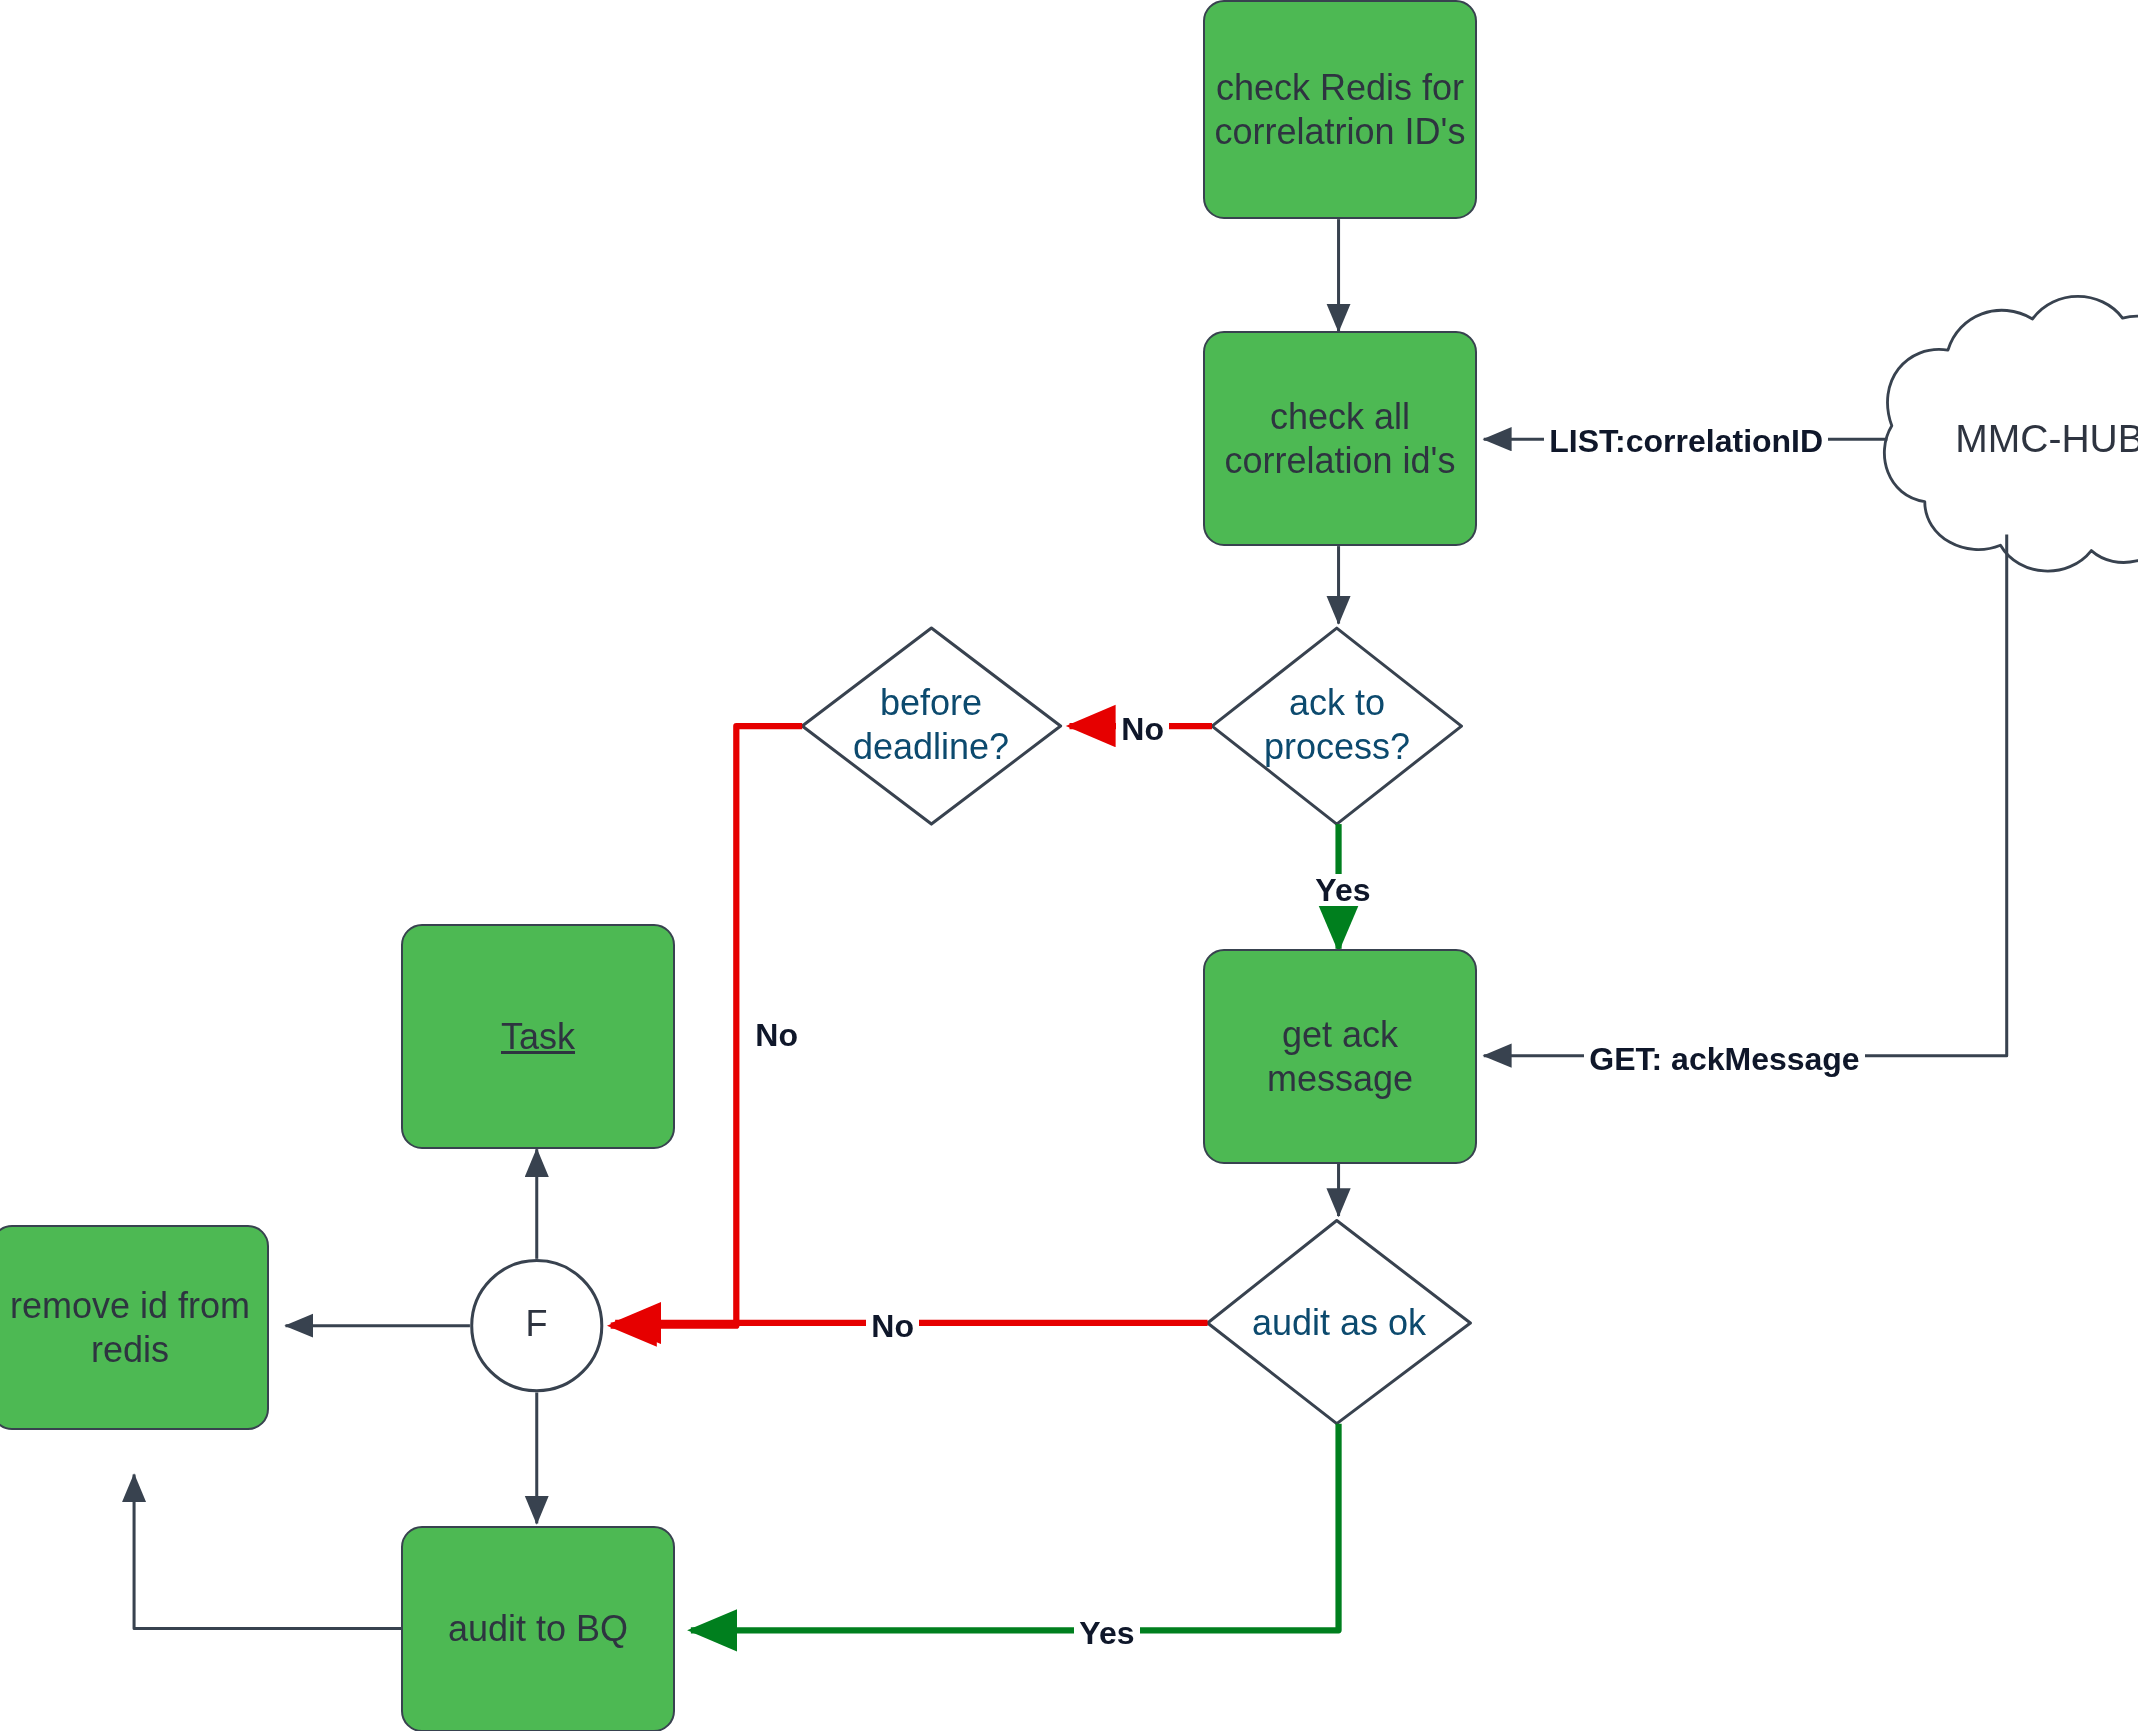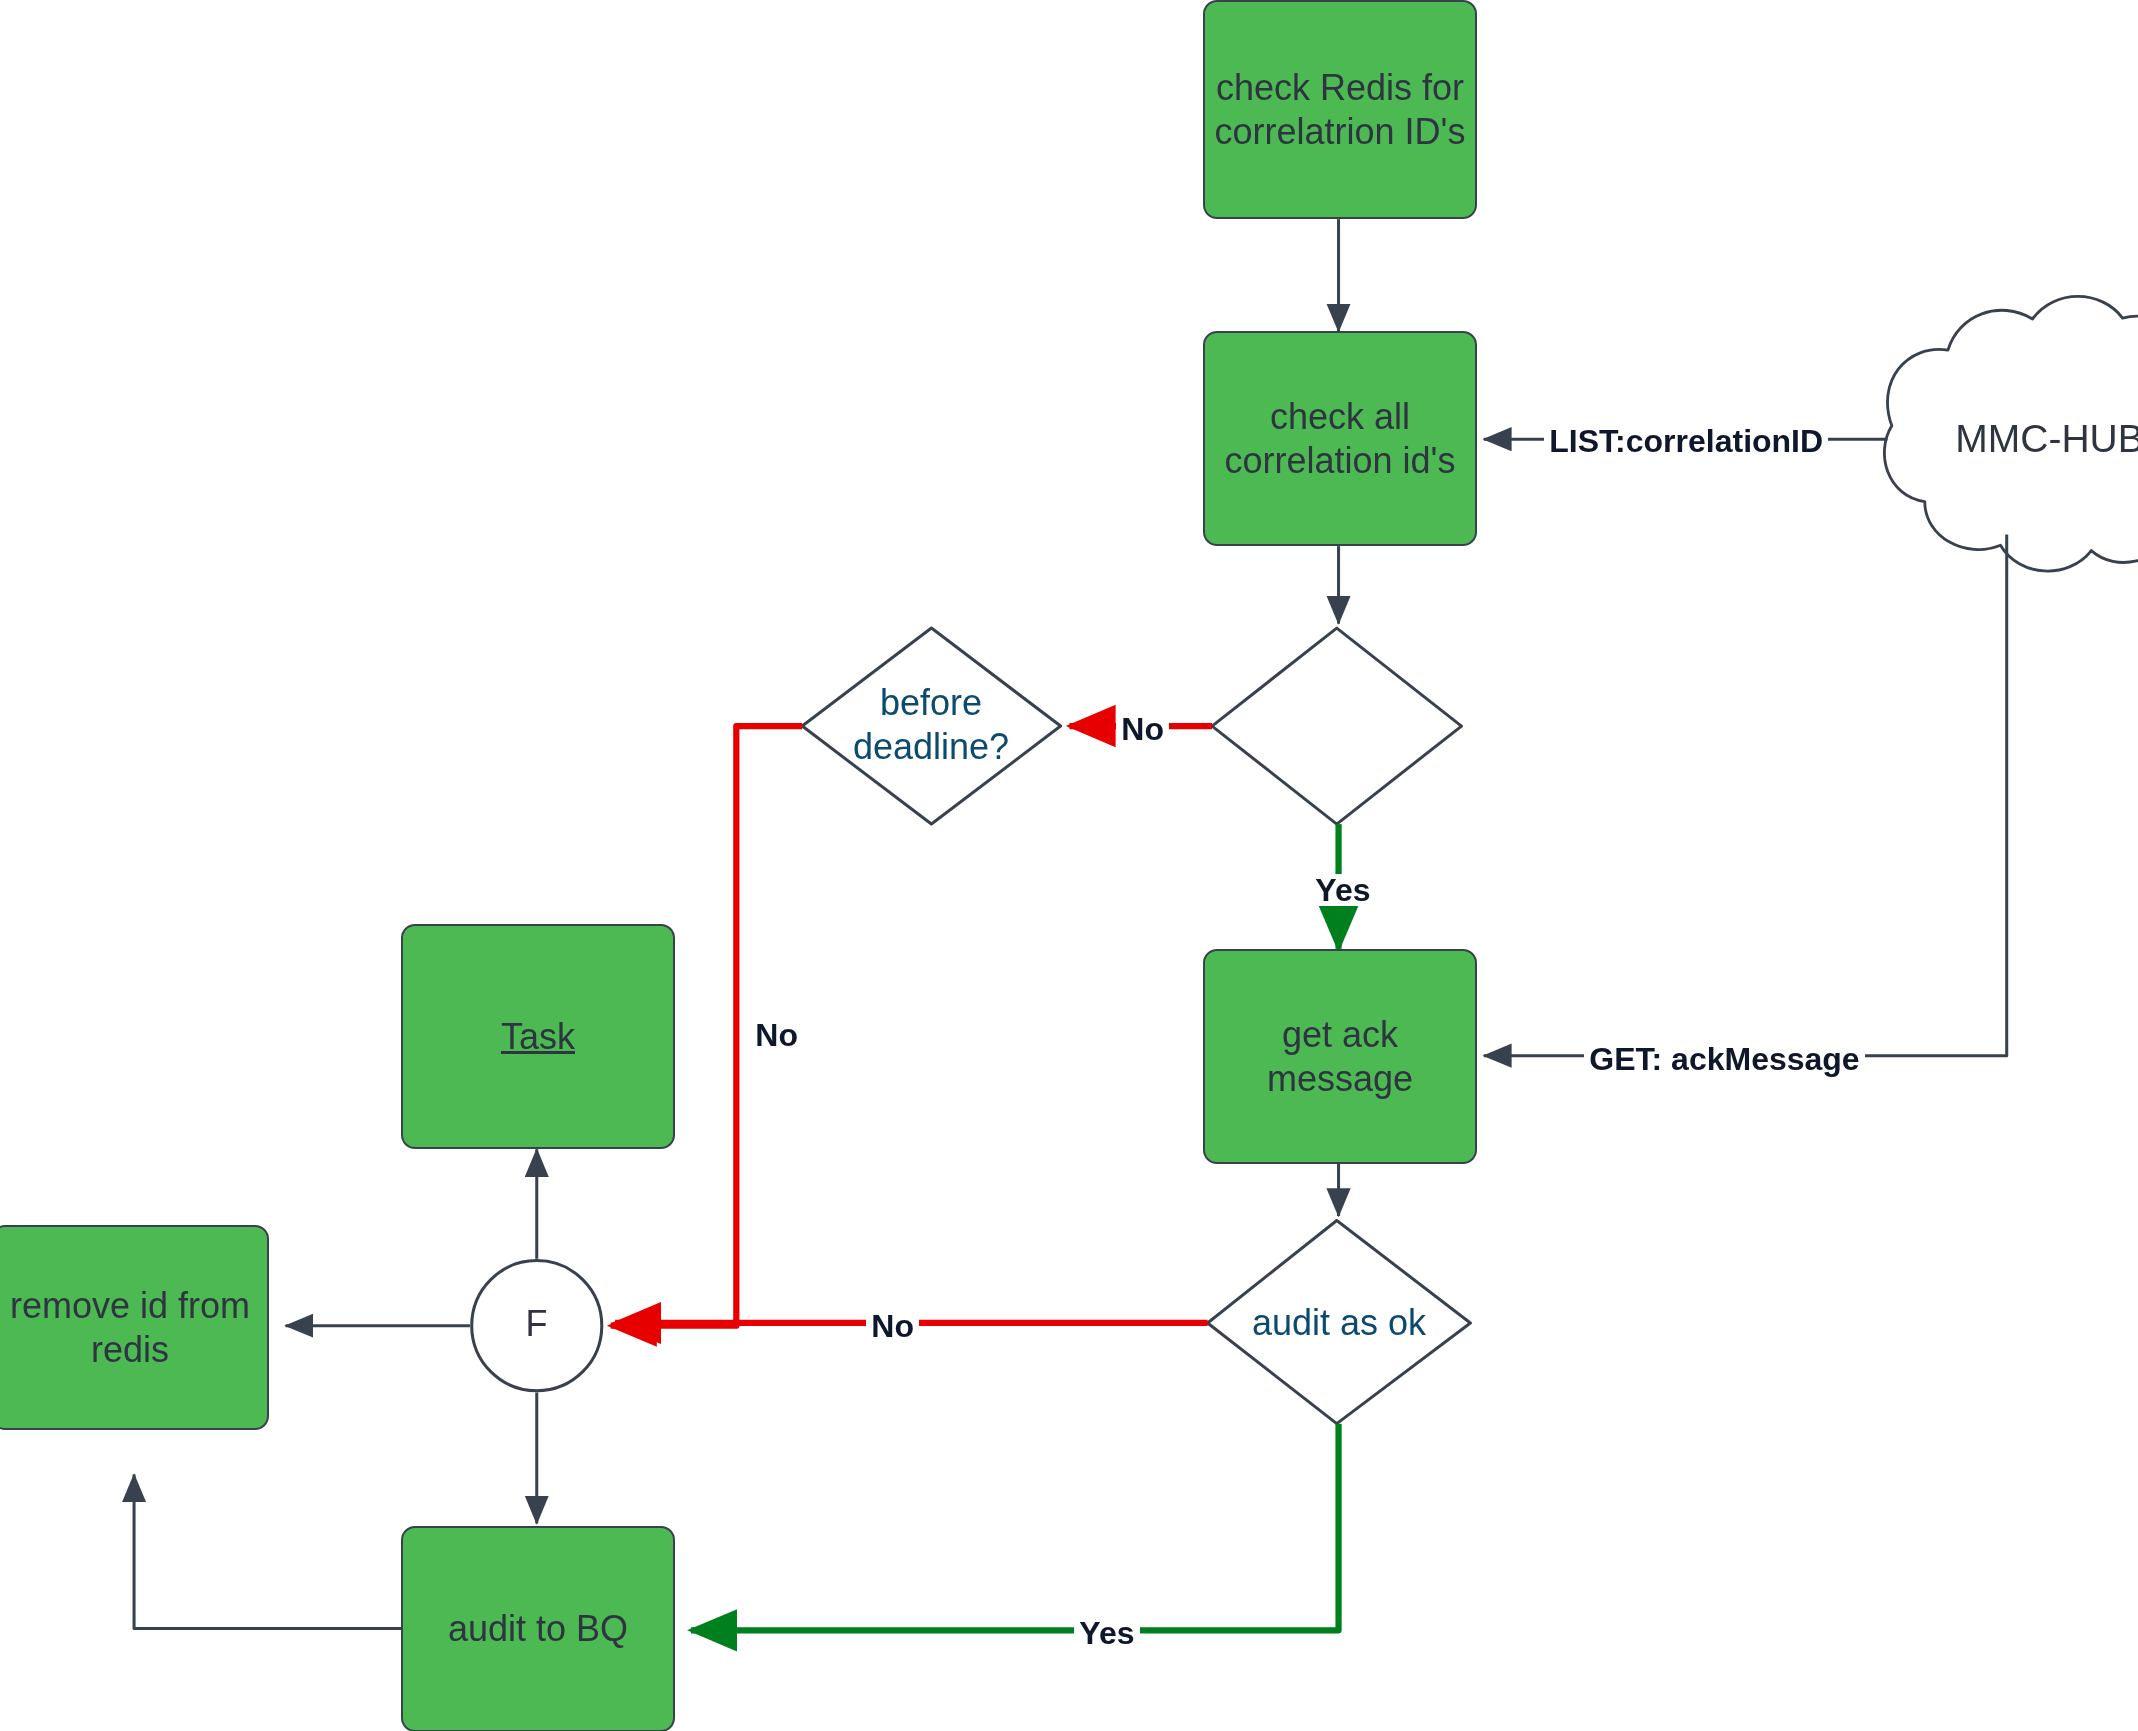--- a/index.html
+++ b/index.html
@@ -27,21 +27,21 @@
     box-sizing: border-box;
     display: flex;
     align-items: center;
     justify-content: center;
     text-align: center;
     color: #2e3440;
   }
   .proc {
     background: #4DB953;
     border: 2.7px solid #38424f;
-    border-radius: 14px;
+    border-radius: 21px;
     font-size: 36px;
     line-height: 1.22;
     padding: 3.6px 9px;
   }
   .edge-label {
     position: absolute;
     font-size: 32px;
     font-weight: bold;
     color: #0f172a;
     background: #ffffff;
@@ -165,20 +165,22 @@
   </div>
 
   <div class="node proc" style="left:-9px; top:1225px; width:278px; height:205px;">
     <span>remove id from redis</span>
   </div>
 
   <div class="node proc" style="left:401px; top:1526px; width:274px; height:206px;">
     <span>audit to BQ</span>
   </div>
 
+  <div class="diamond-label" style="left:1212px; top:681px; width:250px;">ack to
+process?</div>
 
   <div class="diamond-label" style="left:806px; top:681px; width:250px;">before
 deadline?</div>
 
   <div class="diamond-label" style="left:1212px; top:1301px; width:254px;">audit as ok</div>
 
   <div class="circle-label" style="left:492px; top:1303px; width:89px;">F</div>
 
   <div class="cloud-label" style="left:1907px; top:417px; width:285px;">MMC-HUB</div>
 

